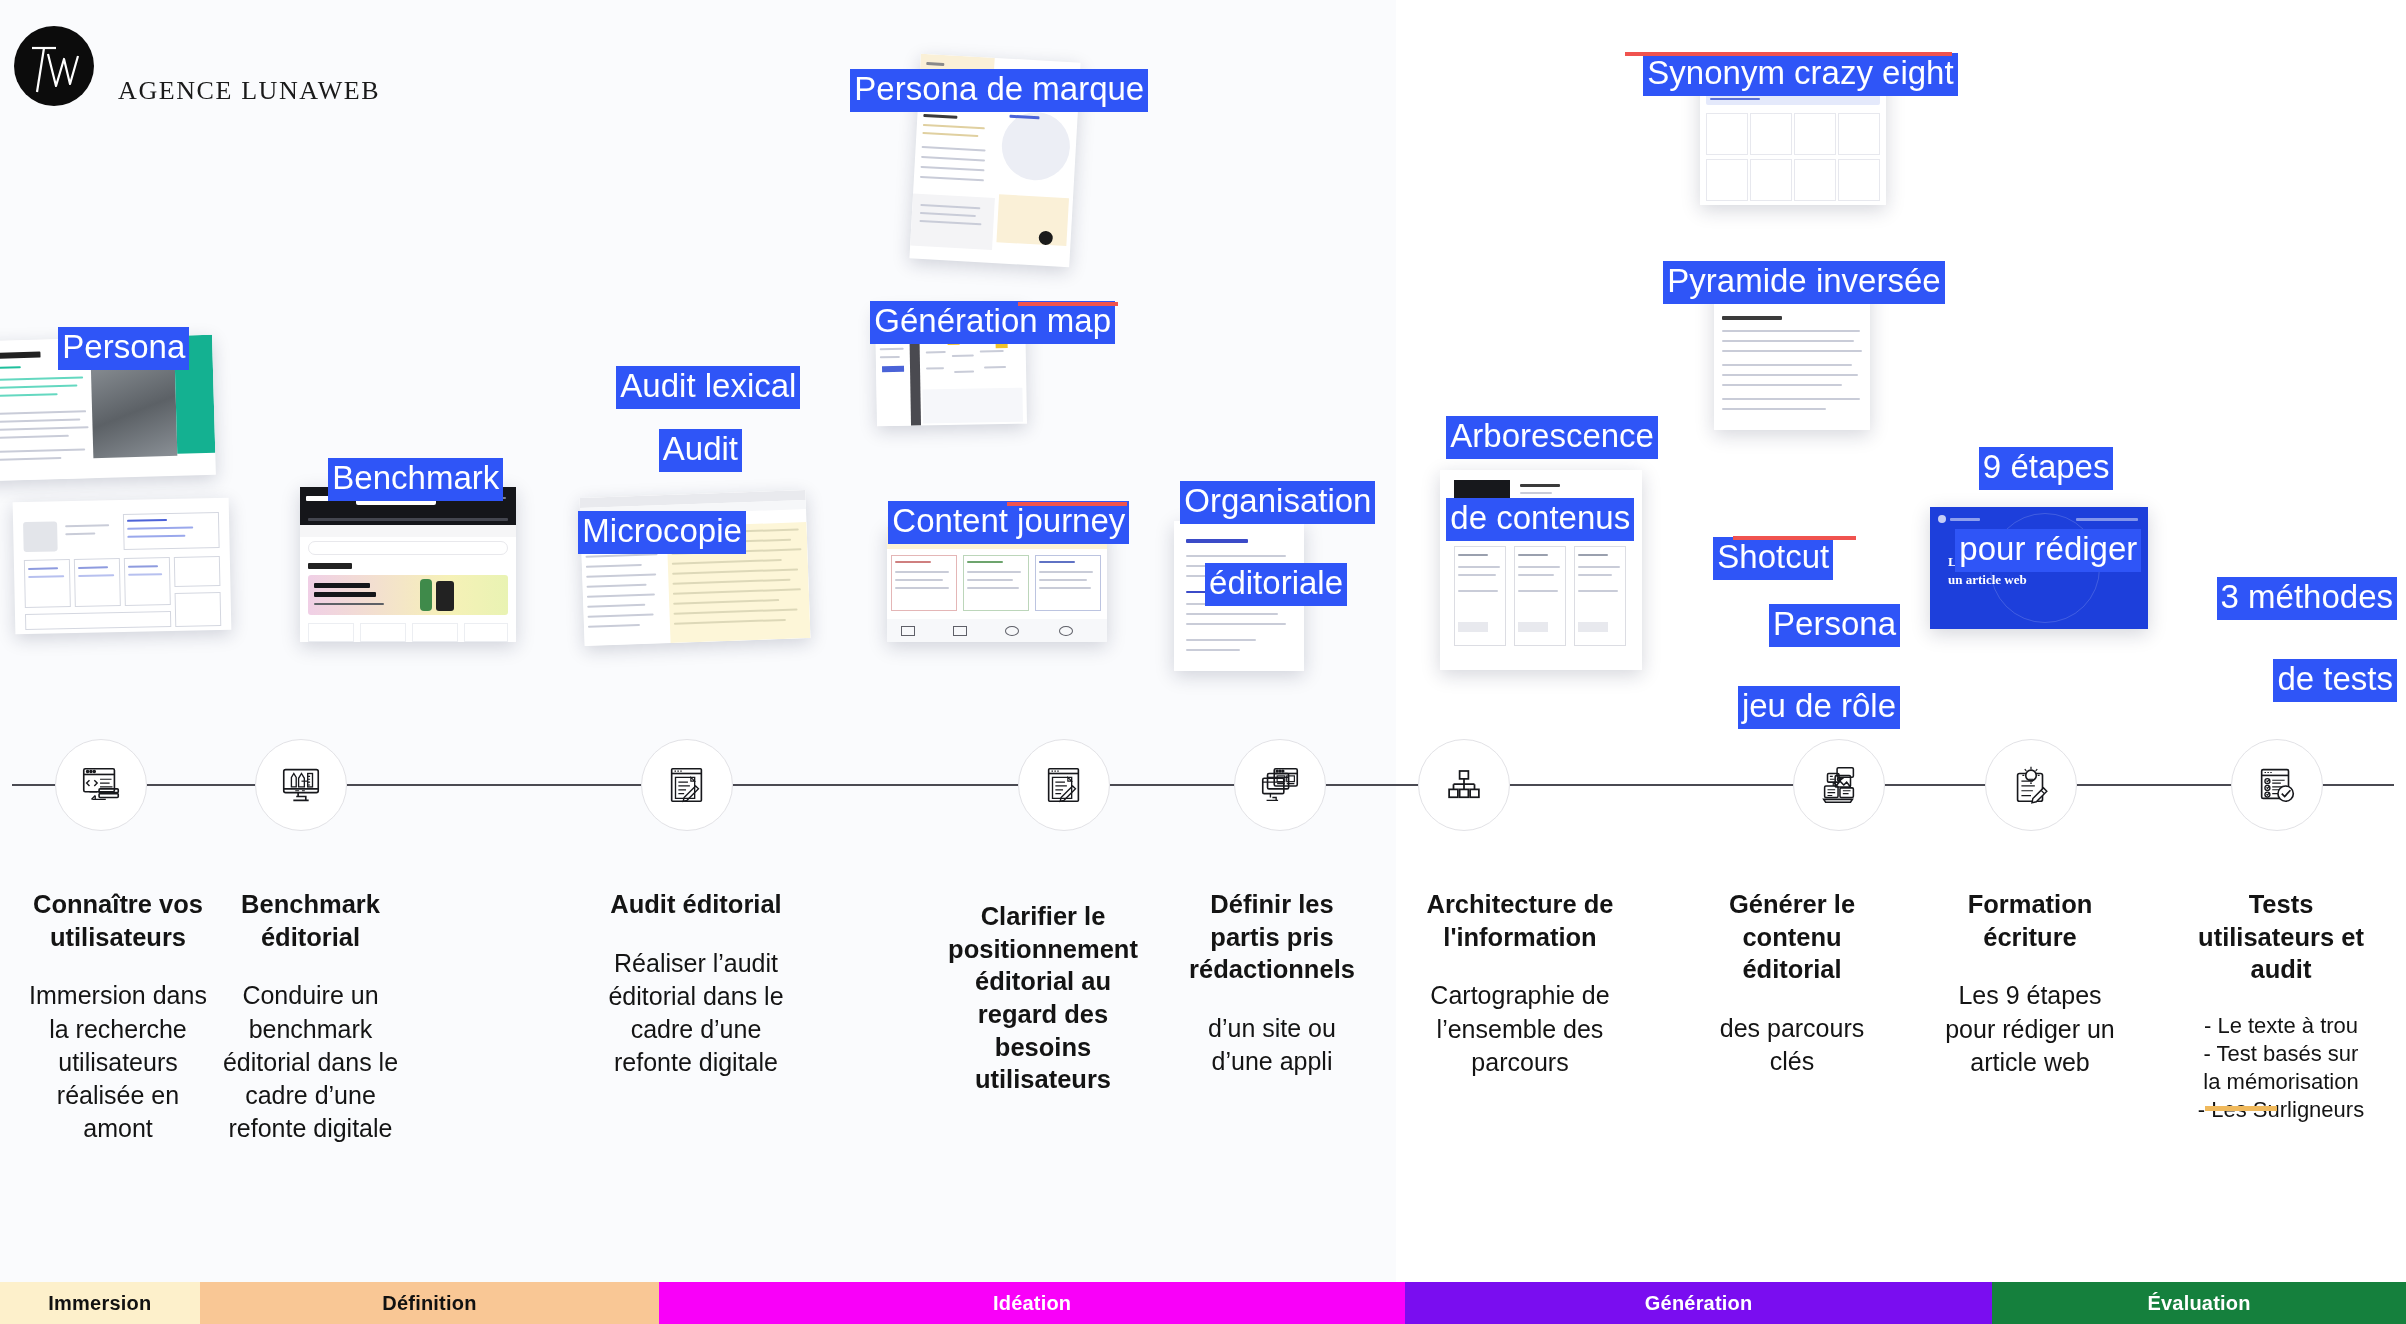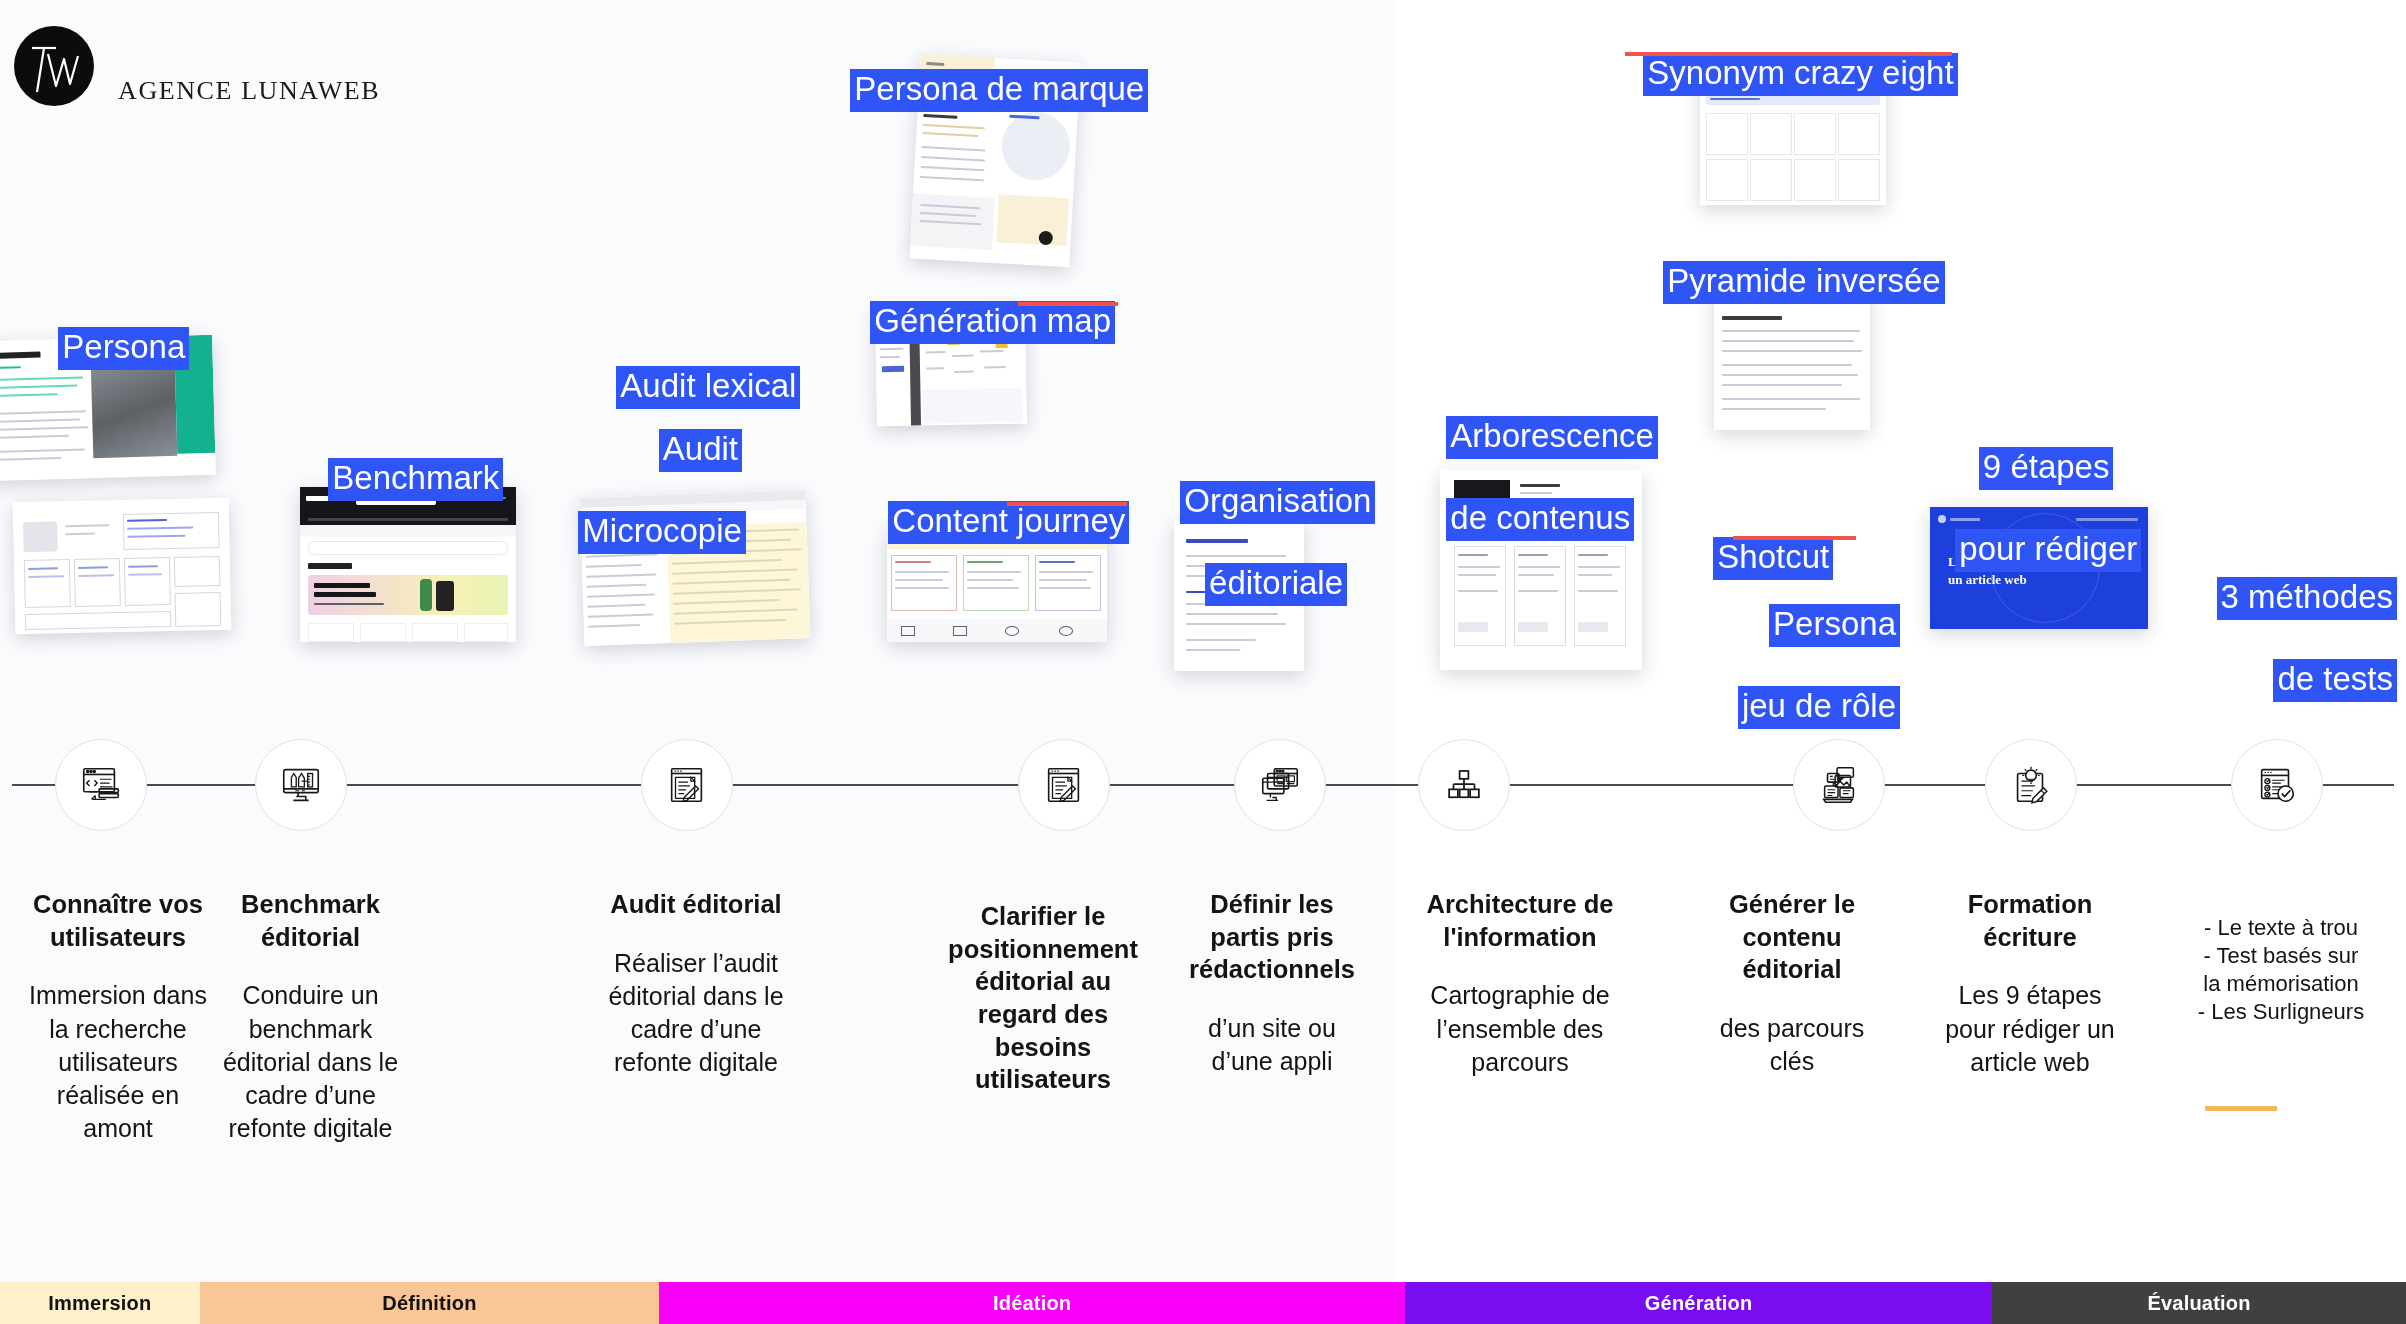--- a/index.html
+++ b/index.html
@@ -700,36 +700,39 @@
 
 <div class="col" style="left:1908px;width:244px;">
   <div class="col-title">Formation
 écriture</div>
   <div class="col-desc">Les 9 étapes
 pour rédiger un
 article web</div>
 </div>
 
 <div class="col" style="left:2162px;width:238px;">
+  <div class="col-title">Tests
+utilisateurs et
+audit</div>
   <div class="col-desc small">- Le texte à trou
 - Test basés sur
 la mémorisation
 - Les Surligneurs</div>
 </div>
 <div class="ul-orange" style="left:2205px;top:1106px;width:72px;"></div>
 
 <div class="phases">
   <div class="phase" style="width:8.3%;background:#fdf0cb;color:#111;">
     <span>Immersion</span>
   </div>
   <div class="phase" style="width:19.1%;background:#f9c795;color:#111;">
     <span>Définition</span>
   </div>
   <div class="phase" style="width:31.0%;background:#f900f9;color:#fff;">
     <span>Idéation</span>
   </div>
   <div class="phase" style="width:24.4%;background:#7a0df0;color:#fff;">
     <span>Génération</span>
   </div>
-  <div class="phase" style="width:17.2%;background:#404040;color:#fff;">
+  <div class="phase" style="width:17.2%;background:#15803d;color:#fff;">
     <span>Évaluation</span>
   </div>
 </div>
 
 </body></html>

